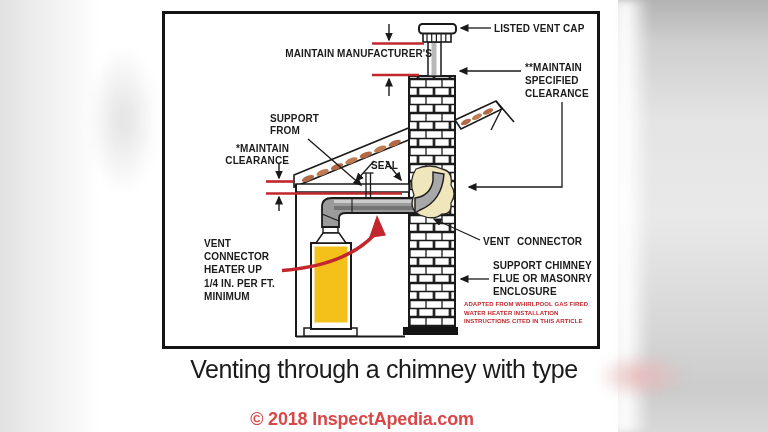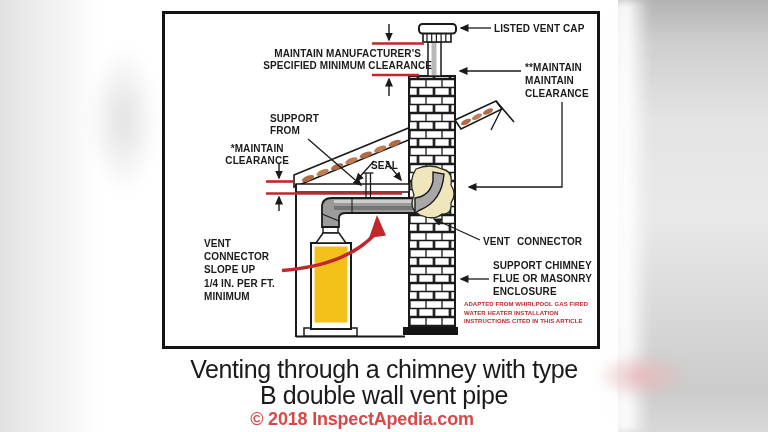--- a/index.html
+++ b/index.html
@@ -19,21 +19,21 @@
   .bg-pink{position:absolute;right:78px;top:352px;width:95px;height:48px;
     background:radial-gradient(ellipse at center,#e7baba 0%,rgba(231,186,186,0) 70%);filter:blur(4px);}
   .diagram-box{
     position:absolute;left:162px;top:11px;width:438px;height:338px;
     box-sizing:border-box;border:3px solid #141414;background:#ffffff;
   }
   .art{position:absolute;left:-3px;top:-3px;width:438px;height:338px;}
   .lbl{position:absolute;font-weight:bold;font-size:10px;line-height:12px;
     color:#1b1b1b;white-space:nowrap;letter-spacing:.1px;}
   .lh13{line-height:13.2px}
-  .tr{text-align:center}
+  .tr{text-align:right}
   .tc{}
   .note-red{position:absolute;font-weight:bold;font-size:6px;line-height:8.6px;
     color:#c1272d;white-space:nowrap;letter-spacing:.1px;}
   .caption{position:absolute;left:0;width:768px;top:356px;text-align:center;
     font-size:25px;line-height:26px;color:#1a1a1a;letter-spacing:-.4px;}
   .copyright{position:absolute;left:0;width:724px;top:409px;text-align:center;
     font-weight:bold;font-size:18px;color:#d94848;letter-spacing:-.2px;}
 </style>
 </head>
 <body>
@@ -148,47 +148,46 @@
     </g>
 
     <g>
       <path d="M120,259.5 C152,257 190,248 213,223" fill="none" stroke="#c1272d" stroke-width="3.4"></path>
       <polygon points="207,227 224,224.5 215,204" fill="#c1272d"></polygon>
     </g>
   </svg>
 
   <div class="lbl tr" style="right:165px;top:34px">
     <div>MAINTAIN MANUFACTURER'S</div>
-    <div>SPECIFIED MINIMUM CLEARANCE</div>
   </div>
 
   <div class="lbl" style="left:329px;top:9px">LISTED VENT CAP</div>
 
   <div class="lbl lh13" style="left:360px;top:47px">
     <div>**MAINTAIN</div>
-    <div>MAINTAIN</div>
+    <div>SPECIFIED</div>
     <div>CLEARANCE</div>
   </div>
 
   <div class="lbl" style="left:105px;top:99px">
     <div>SUPPORT</div>
     <div>FROM</div>
   </div>
 
   <div class="lbl tr" style="right:308px;top:129px">
     <div>*MAINTAIN</div>
     <div>CLEARANCE</div>
   </div>
 
   <div class="lbl" style="left:206px;top:146px">SEAL</div>
 
   <div class="lbl tc lh13" style="left:39px;top:223px;width:100px">
     <div>VENT</div>
     <div>CONNECTOR</div>
-    <div>SLOPE UP</div>
+    <div>HEATER UP</div>
     <div>1/4 IN. PER FT.</div>
     <div>MINIMUM</div>
   </div>
 
   <div class="lbl" style="left:318px;top:222px;word-spacing:4px">VENT CONNECTOR</div>
 
   <div class="lbl lh13" style="left:328px;top:245px">
     <div>SUPPORT CHIMNEY</div>
     <div>FLUE OR MASONRY</div>
     <div>ENCLOSURE</div>
@@ -197,16 +196,15 @@
   <div class="note-red" style="left:299px;top:286px">
     <div>ADAPTED FROM WHIRLPOOL GAS FIRED</div>
     <div>WATER HEATER INSTALLATION</div>
     <div>INSTRUCTIONS CITED IN THIS ARTICLE</div>
   </div>
 
 </div>
 
 <div class="caption">
   <div>Venting through a chimney with type</div>
-  <div>B double wall vent pipe</div>
 </div>
 
 <div class="copyright">© 2018 InspectApedia.com</div>
 
 </body></html>

